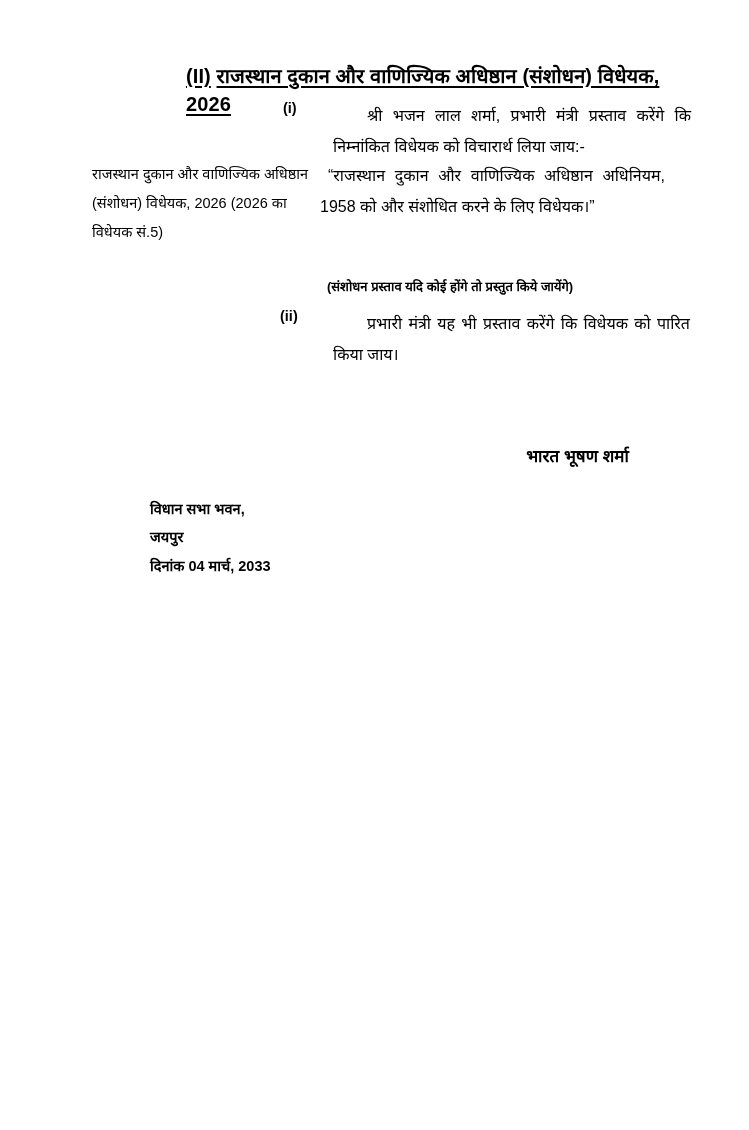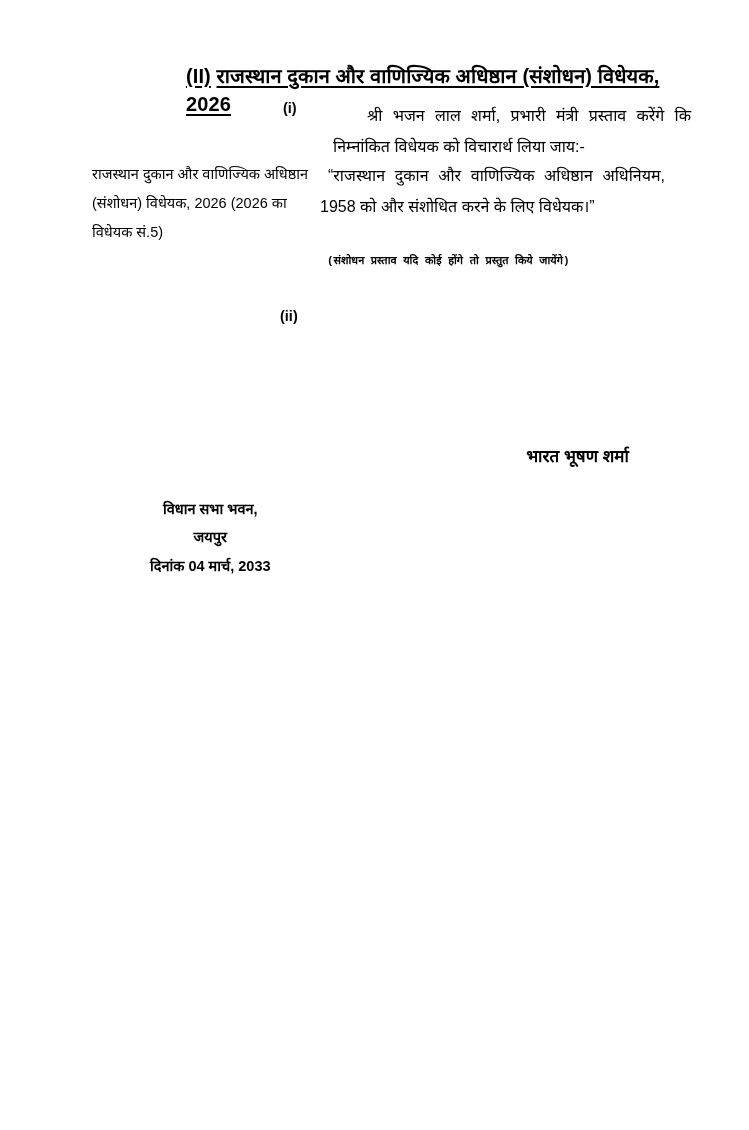--- a/index.html
+++ b/index.html
@@ -75,26 +75,25 @@
   }
   .quote {
     left: 320px;
     top: 160px;
     width: 345px;
     text-indent: 8px;
   }
   .bracket-line {
     position: absolute;
     left: 327px;
-    top: 252px;
+    top: 275px;
     width: 365px;
-    font-size: 11px;
+    font-size: 13px;
     font-weight: bold;
     line-height: 1.8;
-    font-family: Liberation Mono, monospace;
   }
   .para-2 {
     left: 333px;
     top: 308px;
     width: 357px;
     text-indent: 34px;
   }
 
   
   .signature {
@@ -110,21 +109,21 @@
 
   
   .footer-block {
     position: absolute;
     left: 150px;
     top: 495px;
     font-size: 14.5px;
     font-weight: bold;
     line-height: 1.95;
   }
-  .footer-block div { white-space: nowrap; text-align: center; }
+  .footer-block div { white-space: nowrap; }
 </style>
 </head>
 <body>
 
 <div class="page">
 
   <div class="doc-heading">
     <span class="underline">(II)</span>
     <span class="underline">राजस्थान दुकान और वाणिज्यिक अधिष्ठान (संशोधन) विधेयक, 2026</span>
   </div>
@@ -132,20 +131,21 @@
   <div class="margin-note">राजस्थान दुकान और वाणिज्यिक अधिष्ठान (संशोधन) विधेयक, 2026 (2026 का विधेयक सं.5)</div>
 
   <div class="roman roman-i">(i)</div>
   <div class="body-block para-1">श्री भजन लाल शर्मा, प्रभारी मंत्री प्रस्ताव करेंगे कि निम्नांकित विधेयक को विचारार्थ लिया जाय:-</div>
 
   <div class="body-block quote">“राजस्थान दुकान और वाणिज्यिक अधिष्ठान अधिनियम, 1958 को और संशोधित करने के लिए विधेयक।”</div>
 
   <div class="bracket-line">(संशोधन प्रस्ताव यदि कोई होंगे तो प्रस्तुत किये जायेंगे)</div>
 
   <div class="roman roman-ii">(ii)</div>
+  <div class="body-block para-2">प्रभारी मंत्री यह भी प्रस्ताव करेंगे कि विधेयक को पारित किया जाय।</div>
 
   <div class="signature">
     <div>भारत भूषण शर्मा</div>
   </div>
 
   <div class="footer-block">
     <div>विधान सभा भवन,</div>
     <div>जयपुर</div>
     <div>दिनांक 04 मार्च, 2033</div>
   </div>

